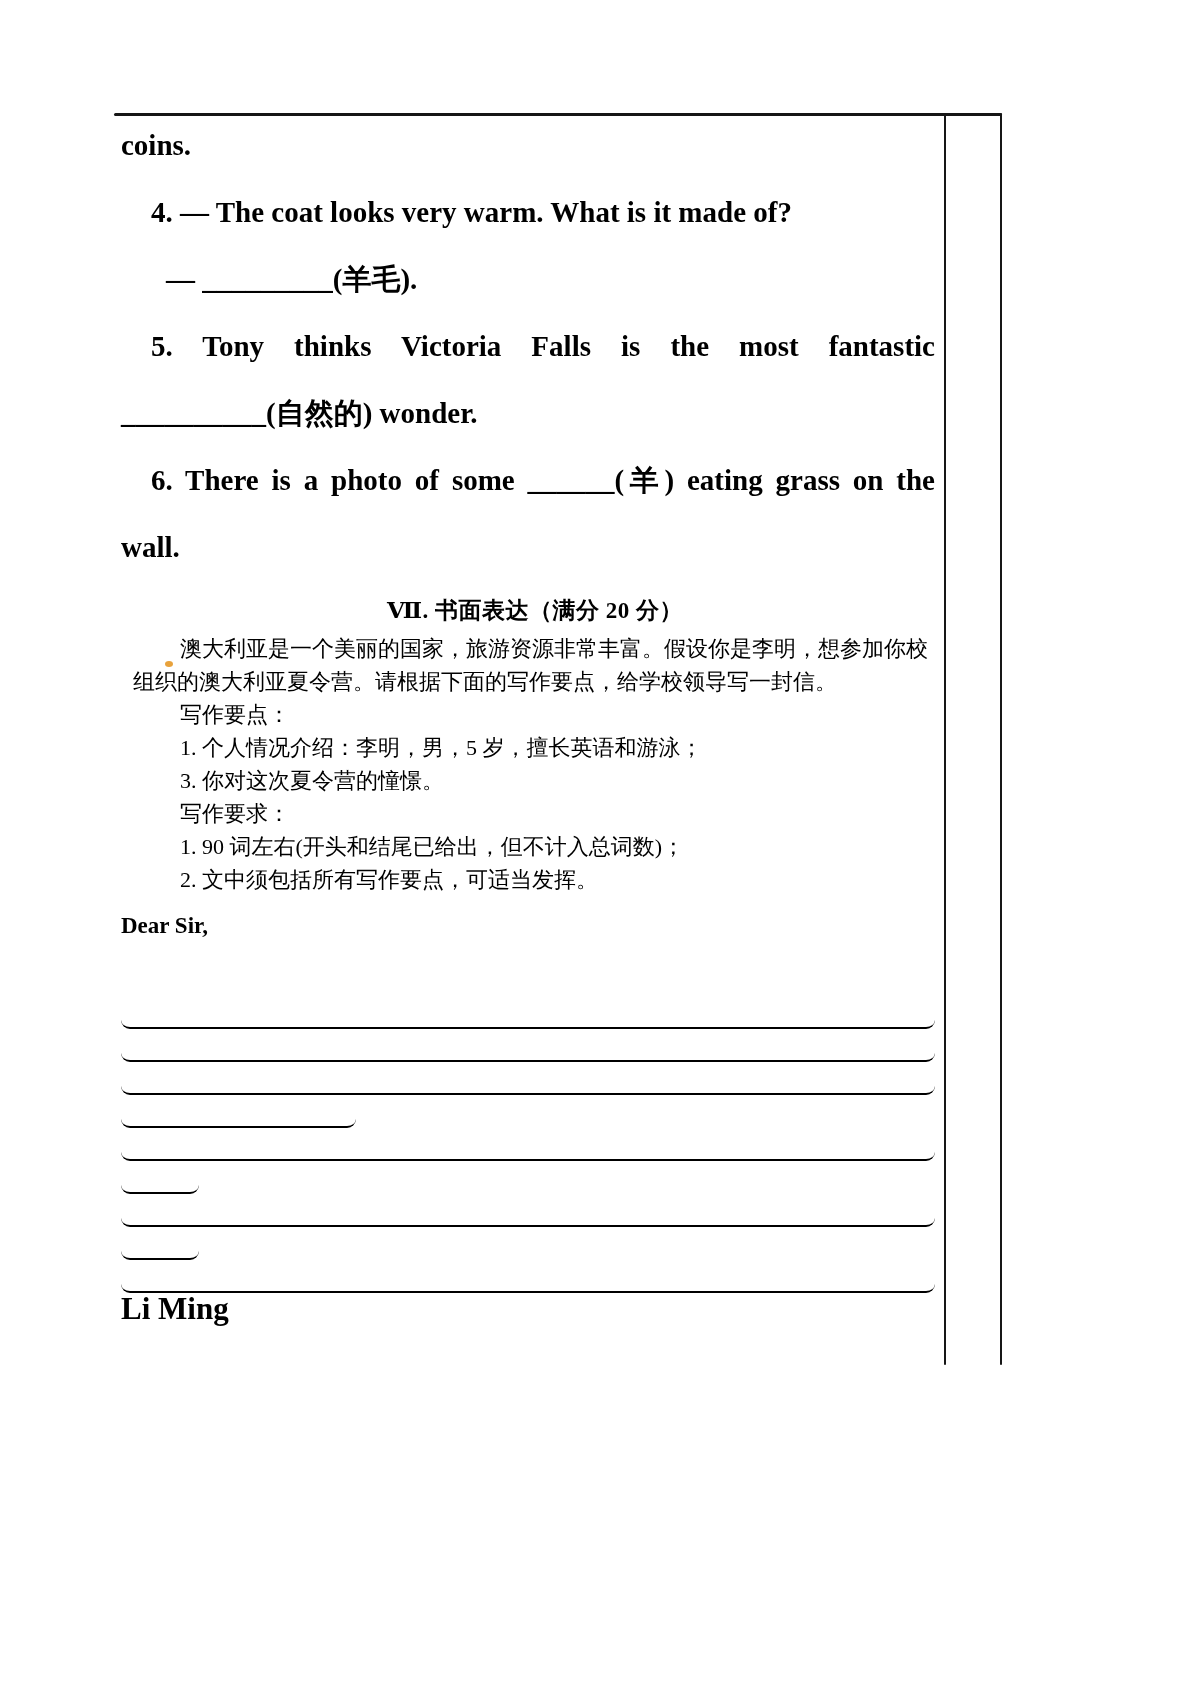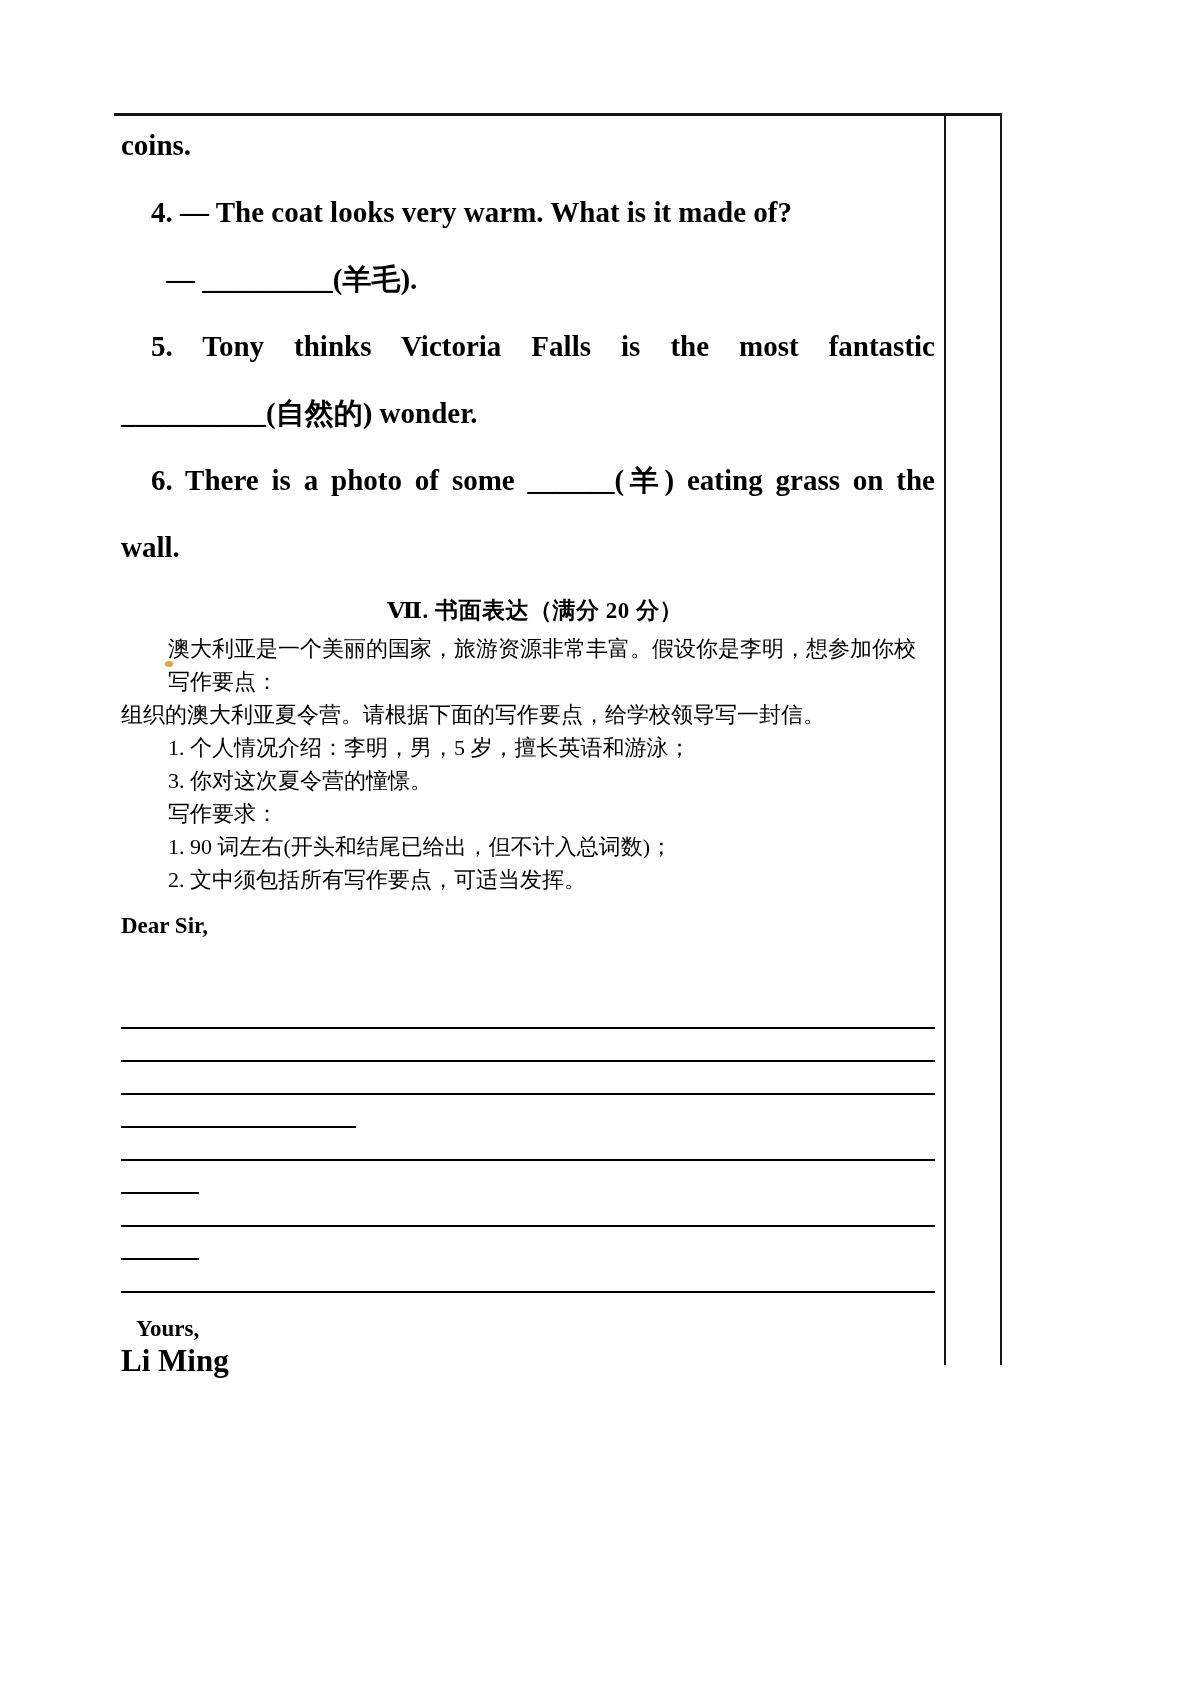--- a/index.html
+++ b/index.html
@@ -1,15 +1,15 @@
 <!DOCTYPE html>
 <html><head>
 <meta charset="utf-8">
 <style>
-  * { margin: 0; padding: 0; box-sizing: border-box; }
+  * { margin: 0; padding: 0; box-sizing: border-box; border-radius: 9px; }
   html, body { background: #ffffff; }
   body {
     width: 1200px; height: 1695px;
     font-family: "Liberation Serif", "DejaVu Serif", serif;
     color: #000;
   }
   .sheet {
     position: relative;
     width: 1200px; height: 1695px;
     background: #ffffff;
@@ -42,20 +42,21 @@
   
   .vii-heading {
     font-size: 23px; font-weight: bold;
     margin: 10px 0 6px 14px;
     letter-spacing: 0.5px;
     text-align: center;
   }
   .cn {
     font-size: 22px;
     line-height: 33px;
+    margin-left: 12px;
   }
   .cn.ind { text-indent: 47px; }
 
   .salutation {
     font-size: 23px; font-weight: bold;
     line-height: 33px;
     margin-top: 13px;
   }
 
   
@@ -107,23 +108,23 @@
 
     <div class="en ind1 just">5. Tony thinks Victoria Falls is the most fantastic</div>
     <div class="en wrapok">__________(自然的) wonder.</div>
 
     <div class="en ind1 just">6. There is a photo of some ______(羊) eating grass on the</div>
     <div class="en wrapok">wall.</div>
 
     <div class="vii-heading">Ⅶ. 书面表达（满分 20 分）</div>
 
     <div class="cn ind">澳大利亚是一个美丽的国家，旅游资源非常丰富。假设你是李明，想参加你校</div>
+    <div class="cn">组织的澳大利亚夏令营。请根据下面的写作要点，给学校领导写一封信。</div>
+
     <div class="cn ind">写作要点：</div>
-
-    <div class="cn">组织的澳大利亚夏令营。请根据下面的写作要点，给学校领导写一封信。</div>
     <div class="cn ind">1. 个人情况介绍：李明，男，5 岁，擅长英语和游泳；</div>
     <div class="cn ind">3. 你对这次夏令营的憧憬。</div>
 
     <div class="cn ind">写作要求：</div>
     <div class="cn ind">1. 90 词左右(开头和结尾已给出，但不计入总词数)；</div>
     <div class="cn ind">2. 文中须包括所有写作要点，可适当发挥。</div>
 
     <div class="salutation">Dear Sir,</div>
 
     <div class="lines">
@@ -131,17 +132,16 @@
       <div class="w-line w-full"></div>
       <div class="w-line w-full"></div>
       <div class="w-line w-mid"></div>
       <div class="w-line w-full"></div>
       <div class="w-line w-sm"></div>
       <div class="w-line w-full"></div>
       <div class="w-line w-sm"></div>
       <div class="w-line w-full"></div>
     </div>
 
-    <div class="closing">Yours,</div>
     <div class="signature">Li Ming</div>
 
   </div>
 </div>
 
 </body></html>

